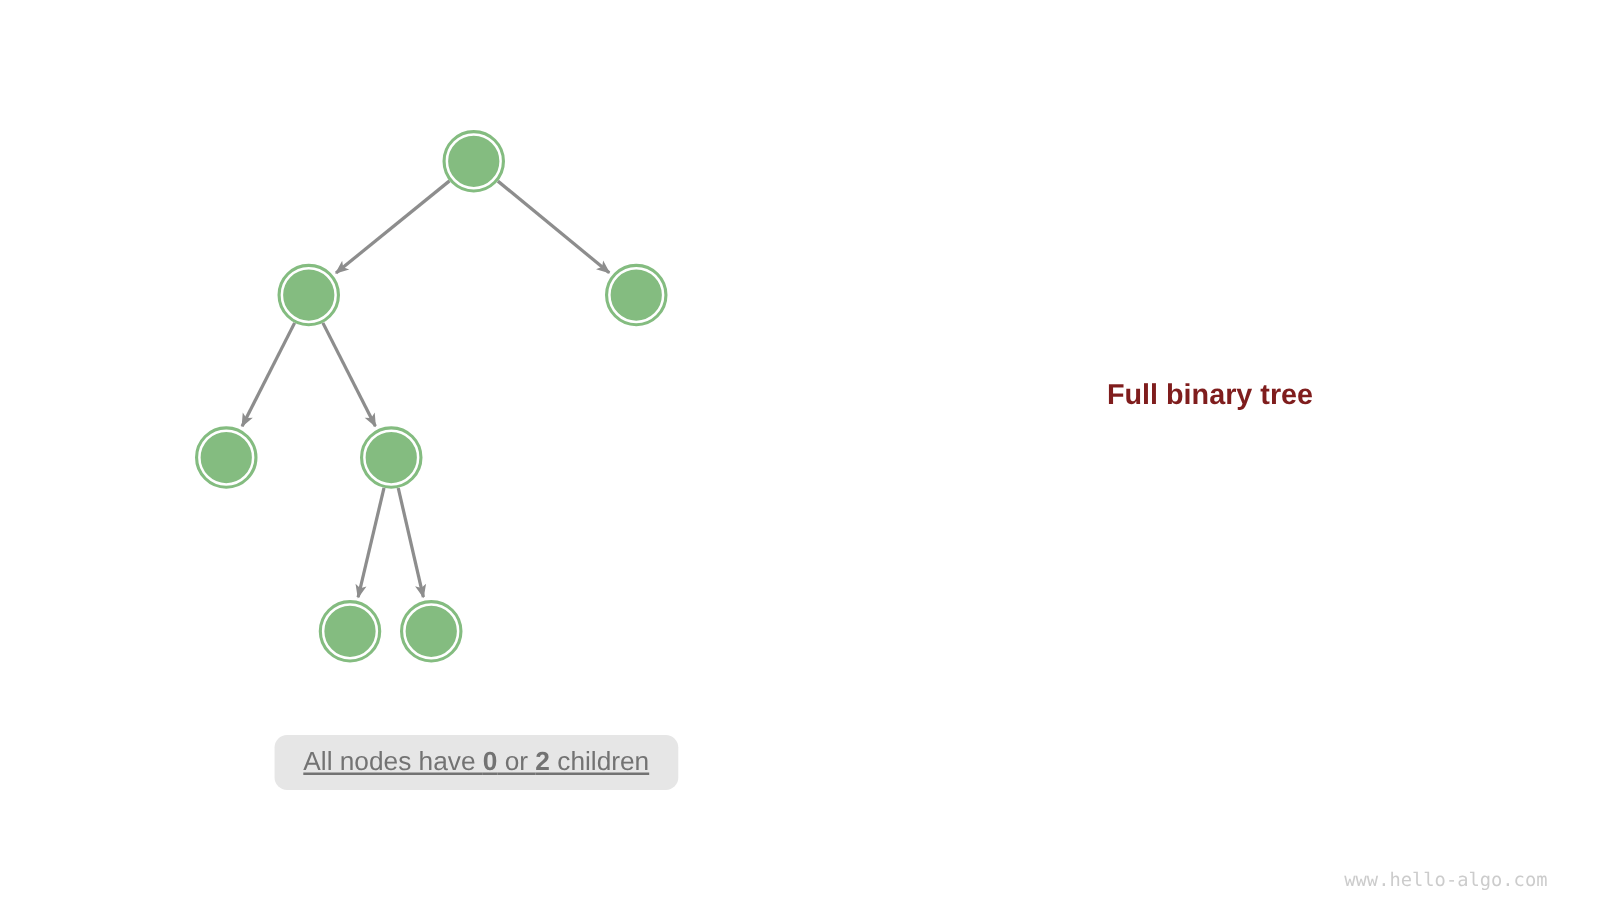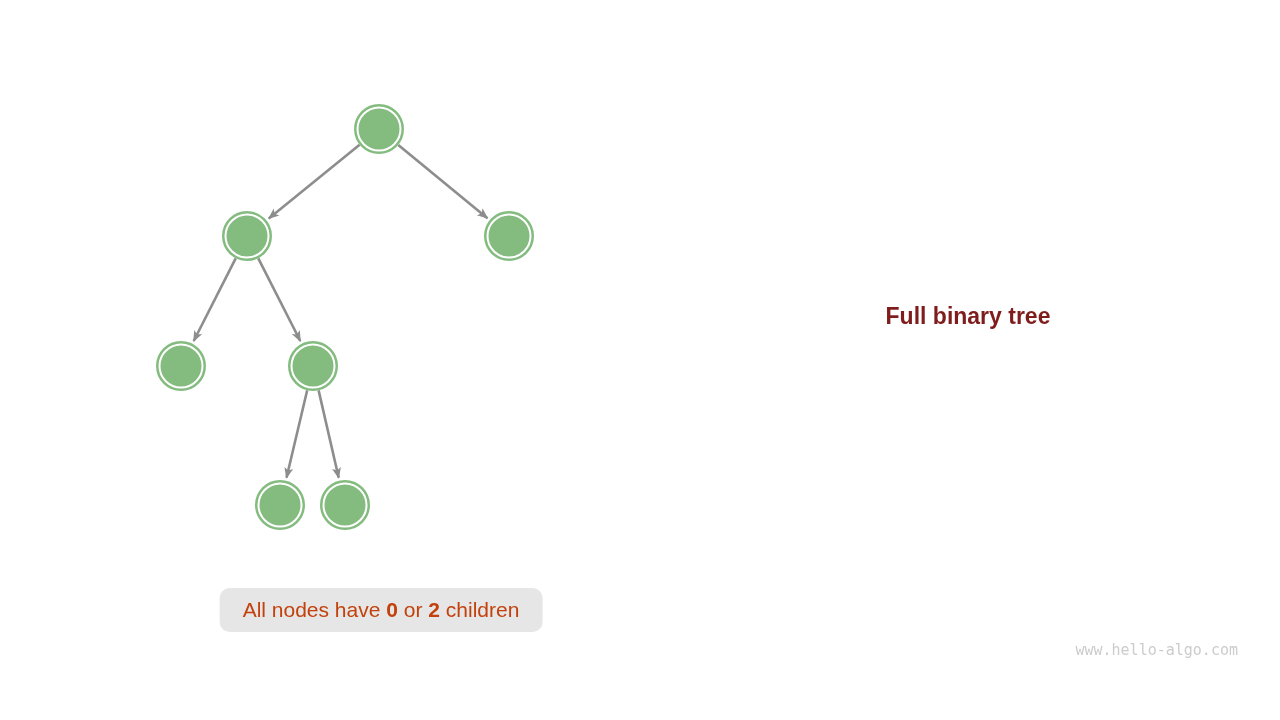--- a/index.html
+++ b/index.html
@@ -41,21 +41,21 @@
     padding: 10px 23px;
     font-size: 21px;
     white-space: nowrap;
   }
   .caption-box b {
     font-weight: bold;
   }
   .watermark {
     position: absolute;
     right: 42px;
-    top: 643px;
+    top: 697px;
     font-family: "DejaVu Sans Mono", monospace;
     font-size: 15px;
     line-height: 15px;
     white-space: nowrap;
   }
 </style>
 </head>
 <body style="background: rgb(255, 255, 255);">
 
 <div class="stage">
@@ -97,19 +97,19 @@
         <circle cx="280" cy="505" r="21.5" fill="none" stroke="#FFFFFF" stroke-width="2"></circle>
       </g>
       <g>
         <circle cx="345" cy="505" r="23.75" fill="#84BC80" stroke="#84BC80" stroke-width="2.5"></circle>
         <circle cx="345" cy="505" r="21.5" fill="none" stroke="#FFFFFF" stroke-width="2"></circle>
       </g>
     </svg>
 
   <div class="diagram-title" style="color: #7f1d1d;">Full binary tree</div>
 
-  <div class="caption-box" style="background: rgb(230, 230, 230); color: #c2410c;">
+  <div class="caption-box" style="background: rgb(230, 230, 230); color: #737373; text-decoration: underline;">
     <span>All nodes have </span><b>0</b><span> or </span><b>2</b><span> children</span>
   </div>
 
   <div class="watermark" style="color: rgb(204, 204, 204);">www.hello-algo.com</div>
 
 </div>
 
 </body></html>

